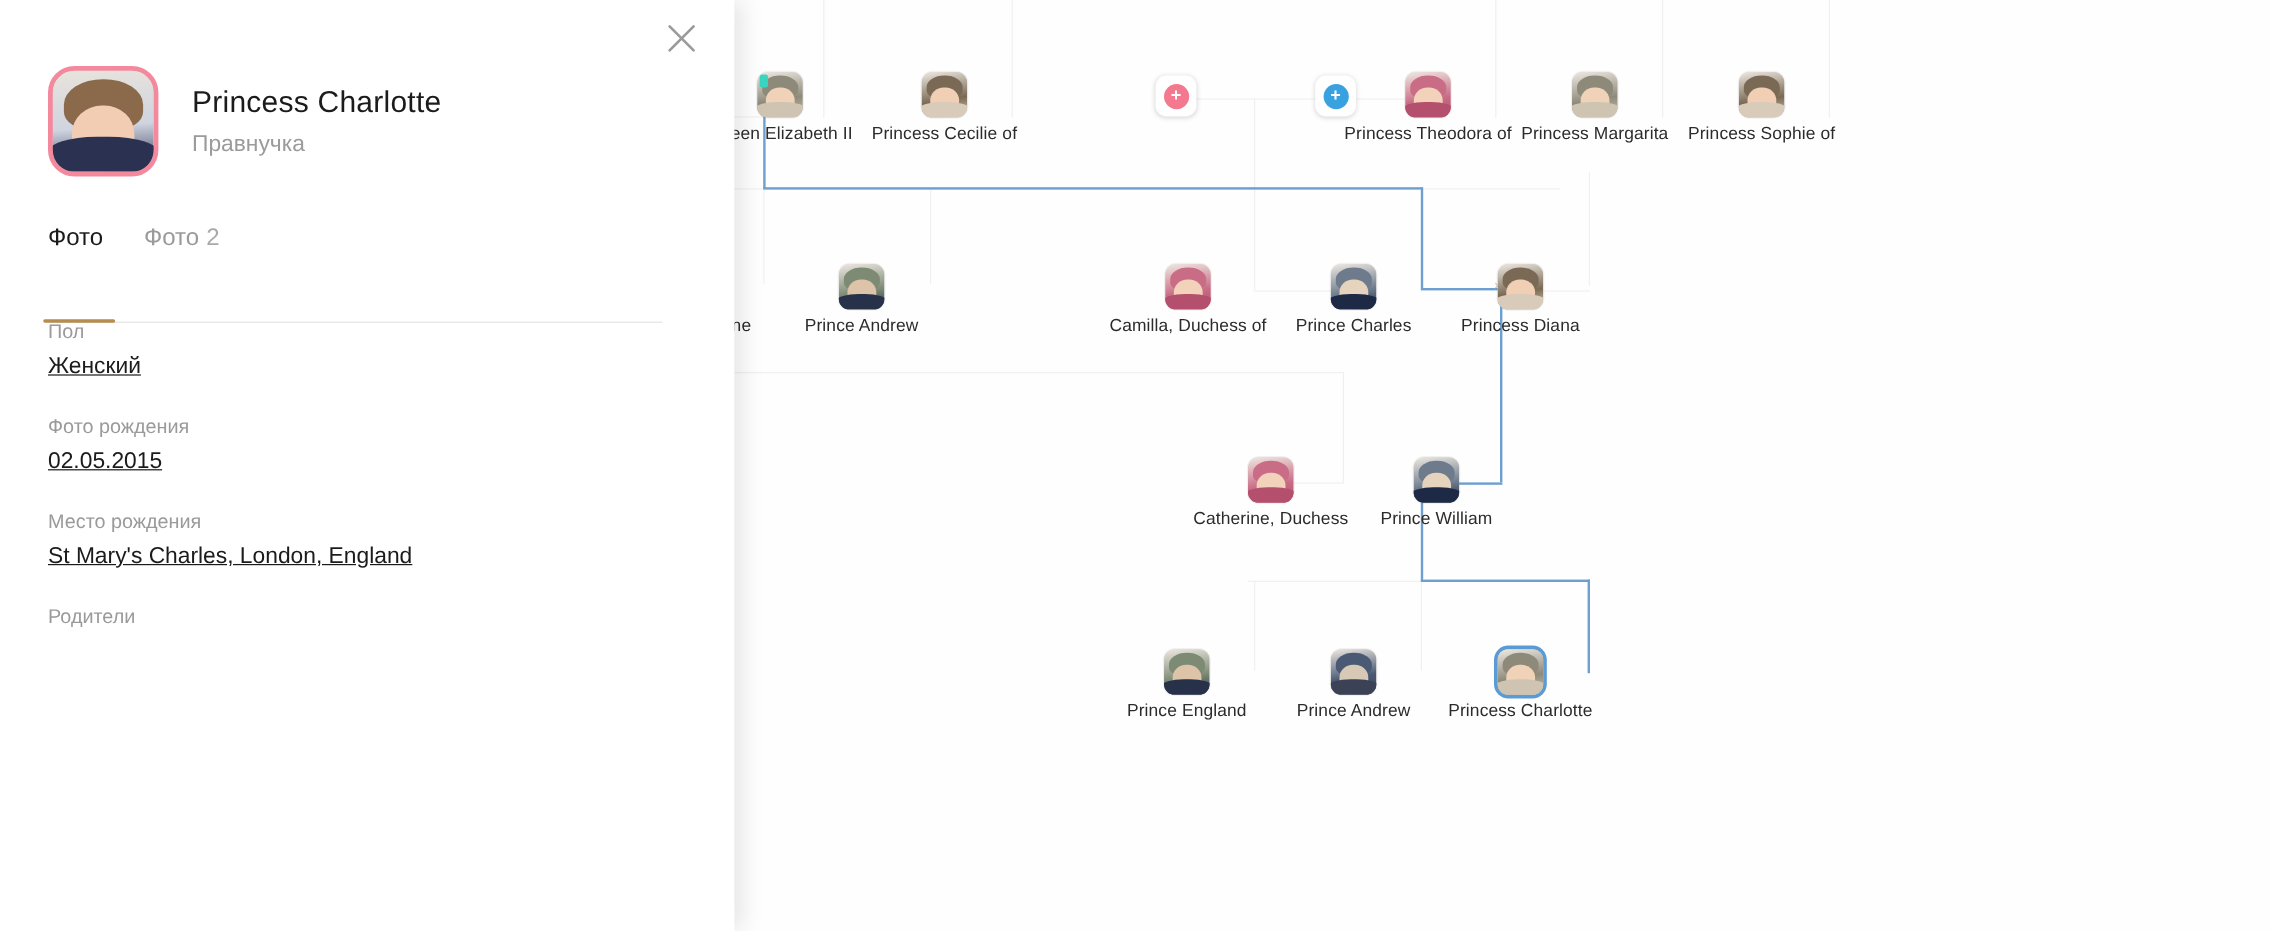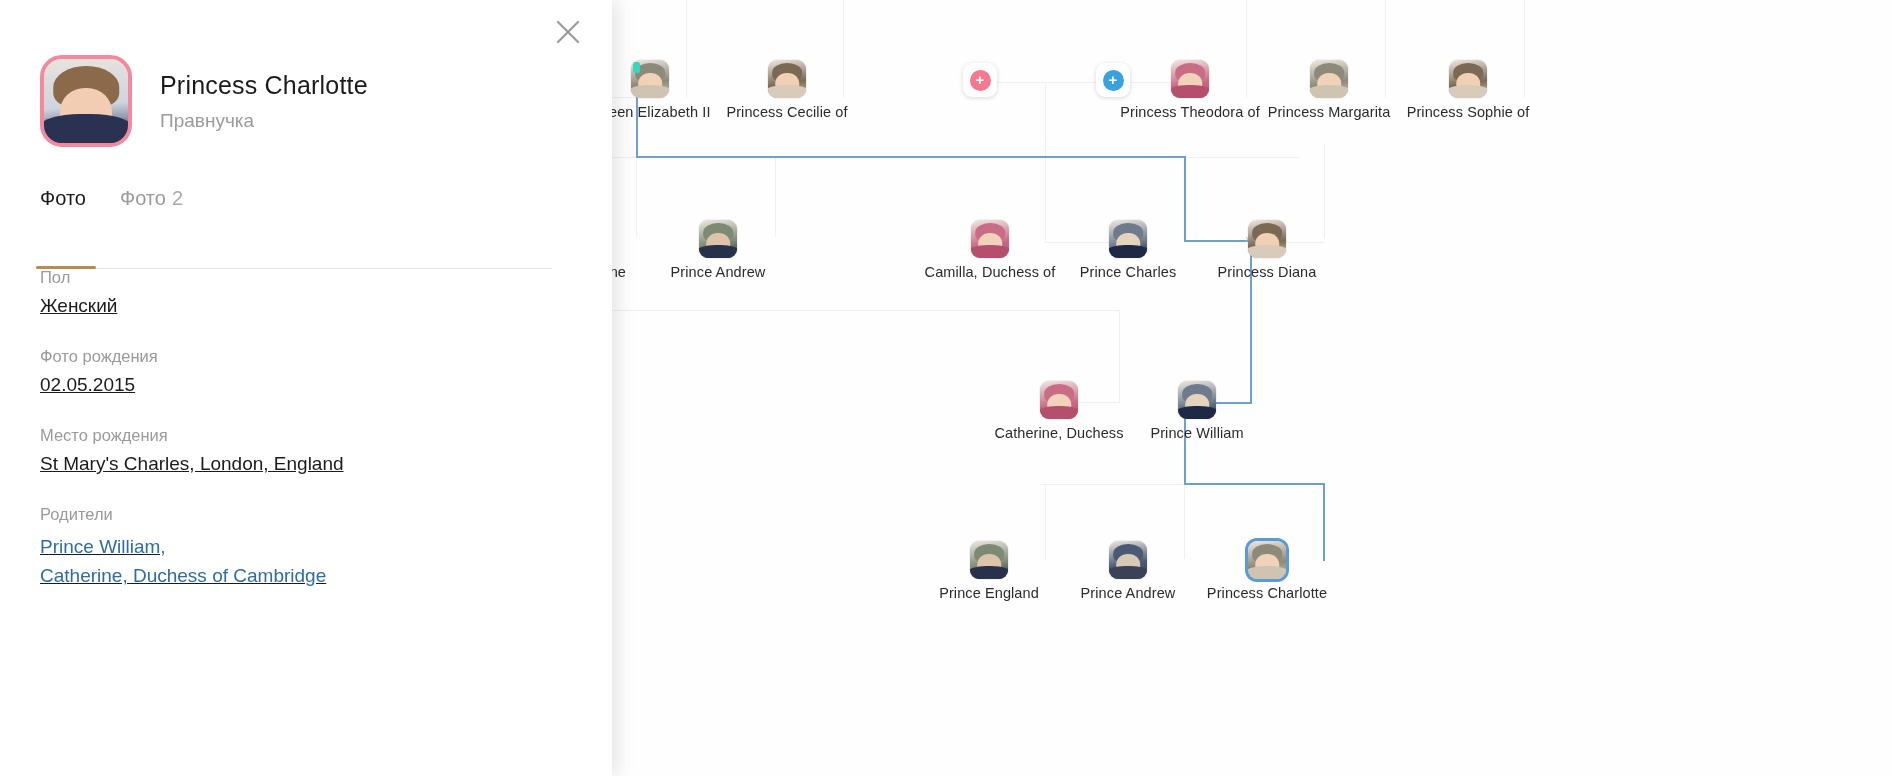--- a/index.html
+++ b/index.html
@@ -429,22 +429,18 @@
         <div class="val">02.05.2015</div>
       </div>
 
       <div class="field">
         <div class="lab">Место рождения</div>
         <div class="val">St Mary's Charles, London, England</div>
       </div>
 
       <div class="field">
         <div class="lab">Родители</div>
-        <div class="val">
-          <a href="#">Prince William,</a>
-          <a href="#">Catherine, Duchess of Cambridge</a>
-        </div>
       </div>
 
     </div>
   </div>
 
 </div>
 
 </body></html>

